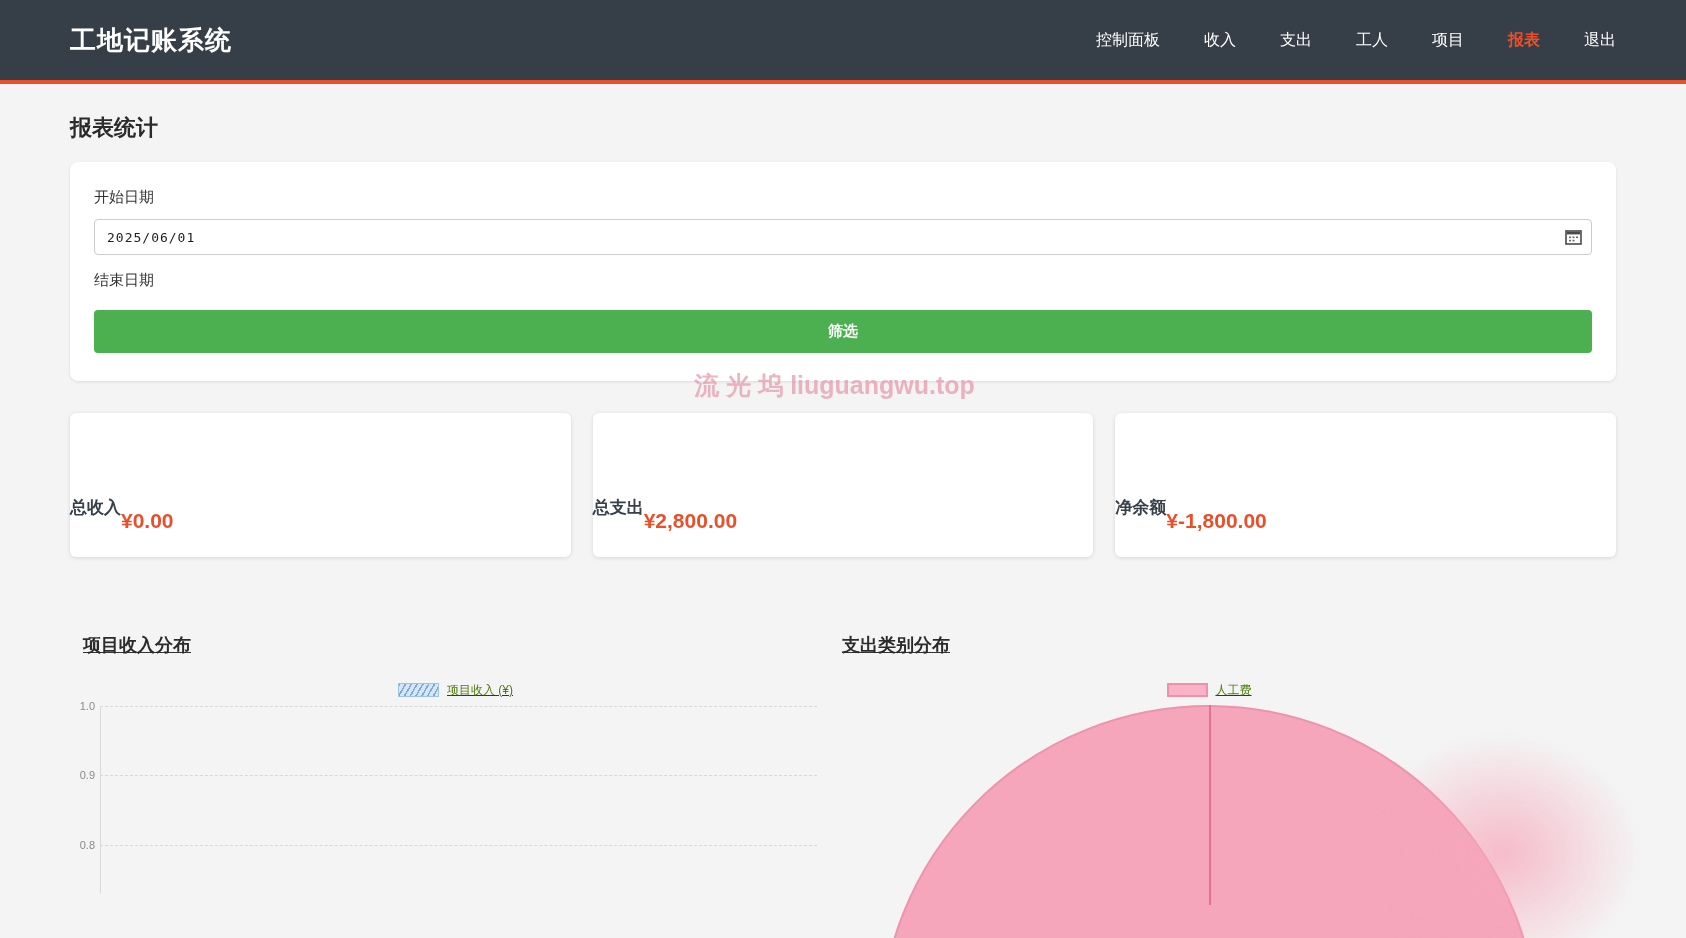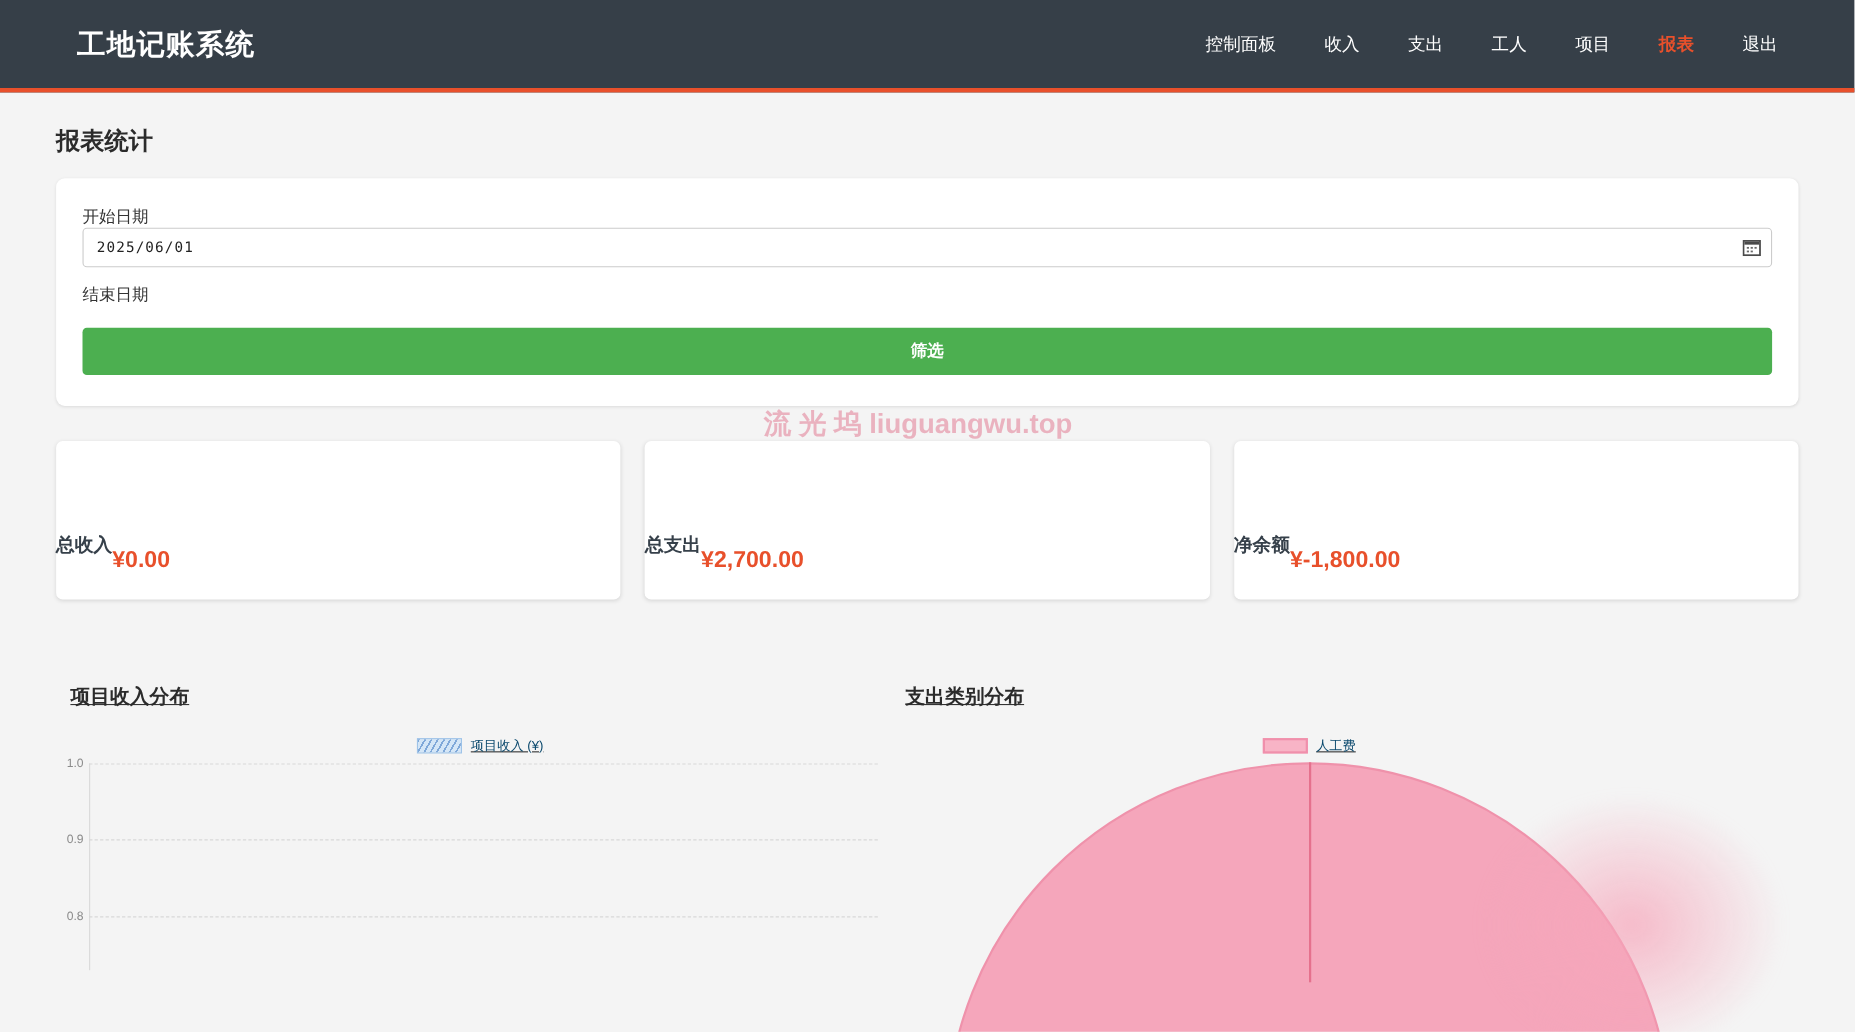--- a/index.html
+++ b/index.html
@@ -12,29 +12,29 @@
   .navbar {
     height:84px; background:#363f48; border-bottom:4px solid #e8502b;
     display:flex; align-items:center; justify-content:space-between;
     padding:0 70px;
   }
   .brand { color:#fff; font-size:26px; font-weight:bold; letter-spacing:1px; }
   .nav-links { display:flex; align-items:center; gap:44px; }
   .nav-links a { color:#fff; font-size:16px; text-decoration:none; cursor:pointer; }
   .nav-links a.active { color:#e8502b; font-weight:bold; }
   
-  .main { padding:0 51px; position:relative; }
+  .main { padding:0 70px; position:relative; }
   .page-title { font-size:22px; font-weight:bold; color:#2b2b2b; margin-top:29px; }
   
   .filter-card {
     position:relative; margin-top:19px; background:#fff; border-radius:8px;
     box-shadow:0 1px 3px rgba(0,0,0,0.1); padding:26px 24px 28px 24px;
   }
   .field-label { font-size:15px; color:#333; display:block; }
-  .input-wrap { position:relative; margin-top:0; }
+  .input-wrap { position:relative; margin-top:12px; }
   .date-input {
     width:100%; height:36px; border:1px solid #ccc; border-radius:4px;
     padding:0 34px 0 12px; font-family:"DejaVu Sans Mono","Liberation Mono",monospace;
     font-size:13px; letter-spacing:1px; color:#222; background:#fff;
   }
   .cal-icon {
     position:absolute; right:10px; top:50%; transform:translateY(-50%);
     width:17px; height:16px; cursor:pointer; display:block;
   }
   .field-label.second { margin-top:16px; }
@@ -67,21 +67,21 @@
     display:flex; align-items:center; justify-content:center; gap:8px;
     margin-top:26px; height:14px; cursor:pointer;
   }
   .chart-col-left .legend-row { position:relative; left:12px; }
   .chart-col-right .legend-row { position:relative; left:-20px; }
   .legend-swatch-hatched {
     width:41px; height:14px; border:1px solid #9ec3e8;
     background:repeating-linear-gradient(120deg,#7fa8d9 0 1.5px,#d4e6f7 1.5px 5px);
   }
   .legend-swatch-pink { width:41px; height:14px; background:#f8b4c6; border:2px solid #f090ac; }
-  .legend-label { font-size:12px; color:#0c4a6e; }
+  .legend-label { font-size:12px; color:#4d7c0f; }
   
   .plot { position:relative; margin-top:9px; height:188px; }
   .y-axis-line { position:absolute; left:30px; top:0; bottom:0; width:1px; background:#d9d9d9; }
   .gridline { position:absolute; left:30px; right:0; height:0; border-top:1px dashed #d8d8d8; }
   .gl-0 { top:0; } .gl-1 { top:69px; } .gl-2 { top:139px; }
   .ytick { position:absolute; left:0; width:25px; text-align:right; font-size:11px; color:#8a8a8a; }
   .yt-0 { top:-6px; } .yt-1 { top:63px; } .yt-2 { top:133px; }
   
   .pie-circle {
     position:absolute; left:37px; top:72px; width:660px; height:660px;
@@ -135,21 +135,21 @@
     <div class="watermark">流 光 坞 liuguangwu.top</div>
   </div>
 
   <div class="stats-row">
     <div class="stat-card">
       <div class="stat-title">总收入</div>
       <div class="stat-value">¥0.00</div>
     </div>
     <div class="stat-card">
       <div class="stat-title">总支出</div>
-      <div class="stat-value">¥2,700.00</div>
+      <div class="stat-value">¥2,800.00</div>
     </div>
     <div class="stat-card">
       <div class="stat-title">净余额</div>
       <div class="stat-value">¥-1,800.00</div>
     </div>
   </div>
 
   <div class="charts-row">
 
     <div class="chart-col-left">

